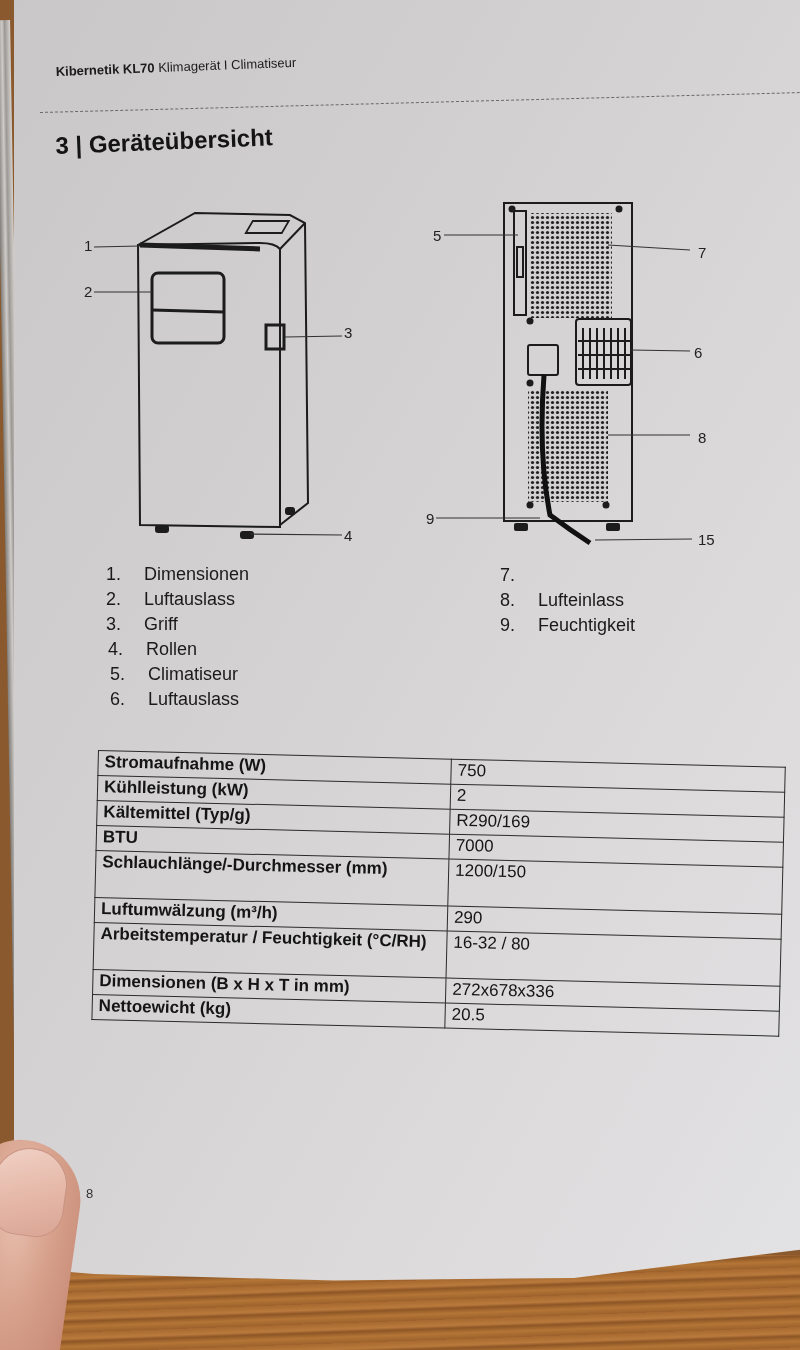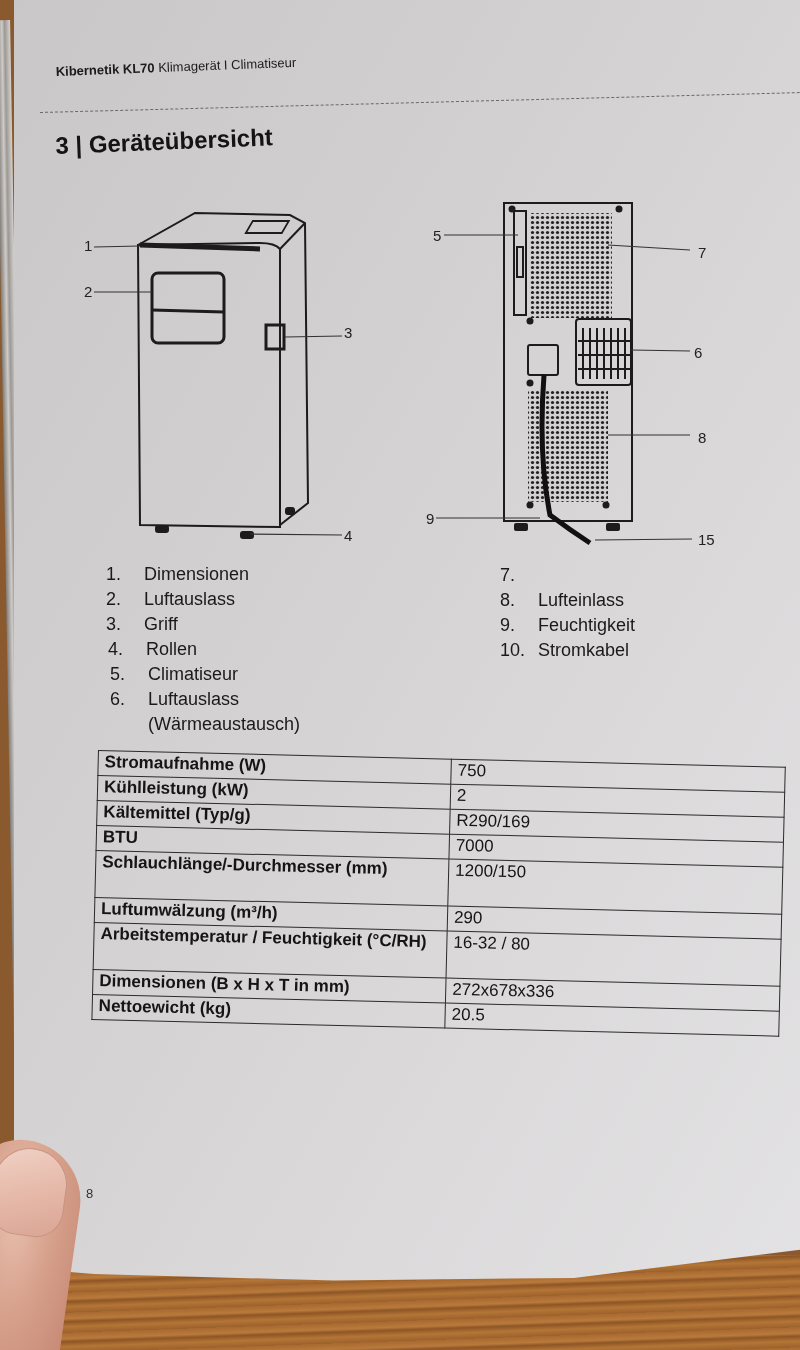--- a/index.html
+++ b/index.html
@@ -183,39 +183,34 @@
       <span>Rollen</span>
     </div>
   <div class="row" style="padding-left:4px">
       <span class="num">5.</span>
       <span>Climatiseur</span>
     </div>
   <div class="row" style="padding-left:4px">
       <span class="num">6.</span>
       <span>Luftauslass</span>
     </div>
-  <div class="wrap" style="padding-left:42px">(Wärmeaustausch)</div>
 </div>
 
 <div class="legend" style="left:500px;top:563px;">
   <div class="row">
       <span class="num">7.</span>
     </div>
   <div class="row">
       <span class="num">8.</span>
       <span>Lufteinlass</span>
     </div>
   <div class="row">
       <span class="num">9.</span>
       <span>Feuchtigkeit</span>
     </div>
-  <div class="row">
-      <span class="num">10.</span>
-      <span>Stromkabel</span>
-    </div>
 </div>
 
 <table class="spec">
   <tbody>
     <tr>
         <td class="k">Stromaufnahme (W)</td>
         <td class="v">750</td>
       </tr>
     <tr>
         <td class="k">Kühlleistung (kW)</td>

